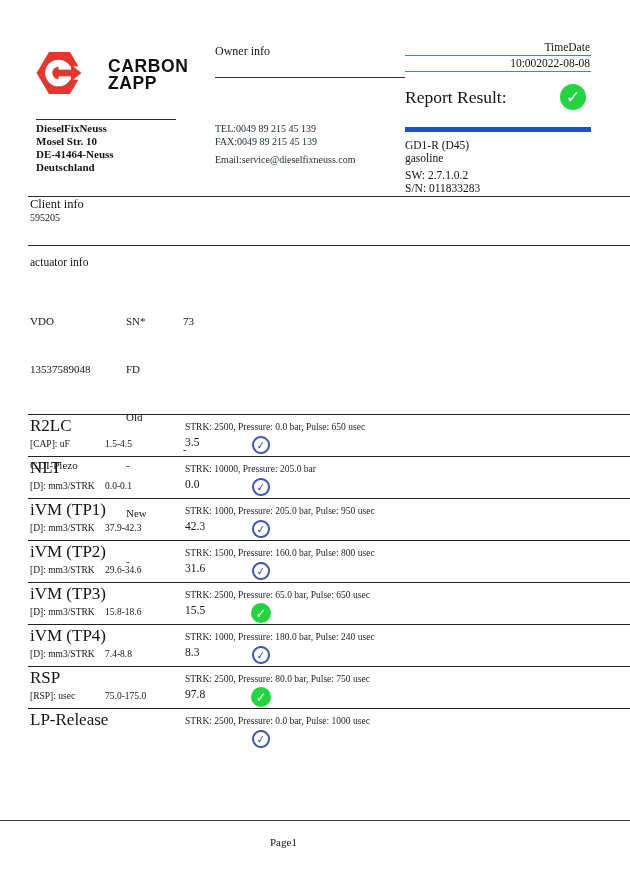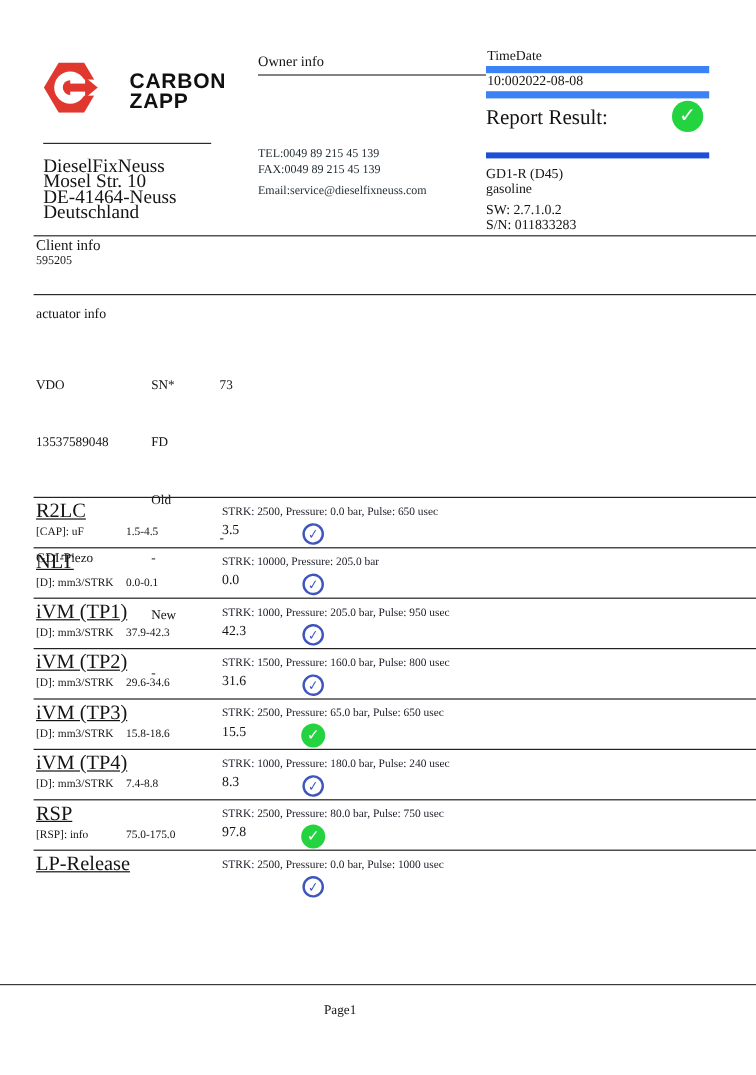--- a/index.html
+++ b/index.html
@@ -8,55 +8,55 @@
   .abs{position:absolute;}
   .divider{position:absolute;height:1px;background:#2b2b2b;}
 
   
   #logo{left:36px;top:52px;display:flex;align-items:center;gap:25px;}
   #logo .wordmark{font-family:"Liberation Sans", sans-serif;font-weight:800;
         font-size:17.5px;line-height:17px;letter-spacing:.6px;color:#101010;}
 
   
   #owner-info-label{left:215px;top:44px;width:190px;font-size:12px;
-        border-bottom:1px solid #333;padding-bottom:3px;}
+        border-bottom:1px solid #333;padding-bottom:18px;}
   #timedate{left:405px;top:40px;width:186px;font-size:11.5px;}
-  #timedate .r1,#timedate .r2{display:flex;justify-content:flex-start;
-        border-bottom:6px solid #3b82f6;padding:1px 1px 2px 1px;}
+  #timedate .r1,#timedate .r2{display:flex;justify-content:flex-end;
+        border-bottom:1px solid #3b82f6;padding:1px 1px 2px 1px;}
   #report-result{left:405px;top:84px;width:181px;display:flex;
         justify-content:space-between;align-items:center;}
   #report-result .lbl{font-size:17.5px;}
 
   .check{display:inline-flex;align-items:center;justify-content:center;border-radius:50%;
         font-family:"DejaVu Sans", sans-serif;font-weight:bold;}
   .check.blue{width:14px;height:14px;border:2px solid #3f55bd;color:#3f55bd;
         background:#fff;font-size:11px;transform:rotate(-6deg);}
   .check.green{width:20px;height:20px;background:#23d33f;color:#fff;border:none;font-size:13px;}
   .check.green.big{width:26px;height:26px;font-size:17px;}
 
   
   #addr-line{left:36px;top:119px;width:140px;}
-  #owner-address{left:36px;top:132px;font-size:16px;font-weight:normal;line-height:13px;}
+  #owner-address{left:36px;top:122px;font-size:11px;font-weight:bold;line-height:13px;}
   #owner-contact{left:215px;top:122px;font-size:10px;line-height:13px;color:#1d2a31;}
   #owner-contact .email{margin-top:5px;}
   #machine{left:405px;top:127px;width:186px;border-top:5px solid #1d4ed8;padding-top:7px;
         font-size:11.5px;line-height:13px;}
   #machine .sw{margin-top:4px;}
 
   
   #client-label{left:30px;top:197px;font-size:12.5px;font-family:Liberation Serif, serif;}
   #client-value{left:30px;top:212px;font-size:10px;}
   #actuator-label{left:30px;top:256px;font-size:11.5px;font-family:Liberation Serif, serif;}
   .acol{position:absolute;font-size:11px;line-height:16px;white-space:pre;}
   .acol div{min-height:16px;}
 
   
   #tests{left:28px;top:414px;width:602px;}
   .trow{position:relative;height:41px;border-top:1px solid #222;}
-  .trow .tname{position:absolute;left:2px;top:1px;font-size:17px;text-decoration:underline;}
+  .trow .tname{position:absolute;left:2px;top:1px;font-size:17px;}
   .trow .tparams{position:absolute;left:157px;top:7px;font-size:9.5px;color:#1c1c28;}
   .trow .tunit{position:absolute;left:2px;top:24px;font-size:9.5px;}
   .trow .trange{position:absolute;left:77px;top:24px;font-size:9.5px;}
   .trow .tvalue{position:absolute;left:157px;top:21px;font-size:11.5px;}
   .trow .ticon{position:absolute;left:220px;top:19px;width:26px;height:22px;
         display:flex;align-items:center;justify-content:center;}
 
   
   #footer-line{left:0;top:820px;width:630px;background:#3a3a3a;}
   #page-label{left:270px;top:836px;font-size:11px;}
@@ -212,21 +212,21 @@
       <div class="trange">7.4-8.8</div>
       <div class="tvalue">8.3</div>
       <div class="ticon">
           <span class="check blue">✓</span>
         </div>
     </div>
 
     <div class="trow">
       <div class="tname">RSP</div>
       <div class="tparams">STRK: 2500, Pressure: 80.0 bar, Pulse: 750 usec</div>
-      <div class="tunit">[RSP]: info</div>
+      <div class="tunit">[RSP]: usec</div>
       <div class="trange">75.0-175.0</div>
       <div class="tvalue">97.8</div>
       <div class="ticon">
           <span class="check green">✓</span>
         </div>
     </div>
 
     <div class="trow">
       <div class="tname">LP-Release</div>
       <div class="tparams">STRK: 2500, Pressure: 0.0 bar, Pulse: 1000 usec</div>

